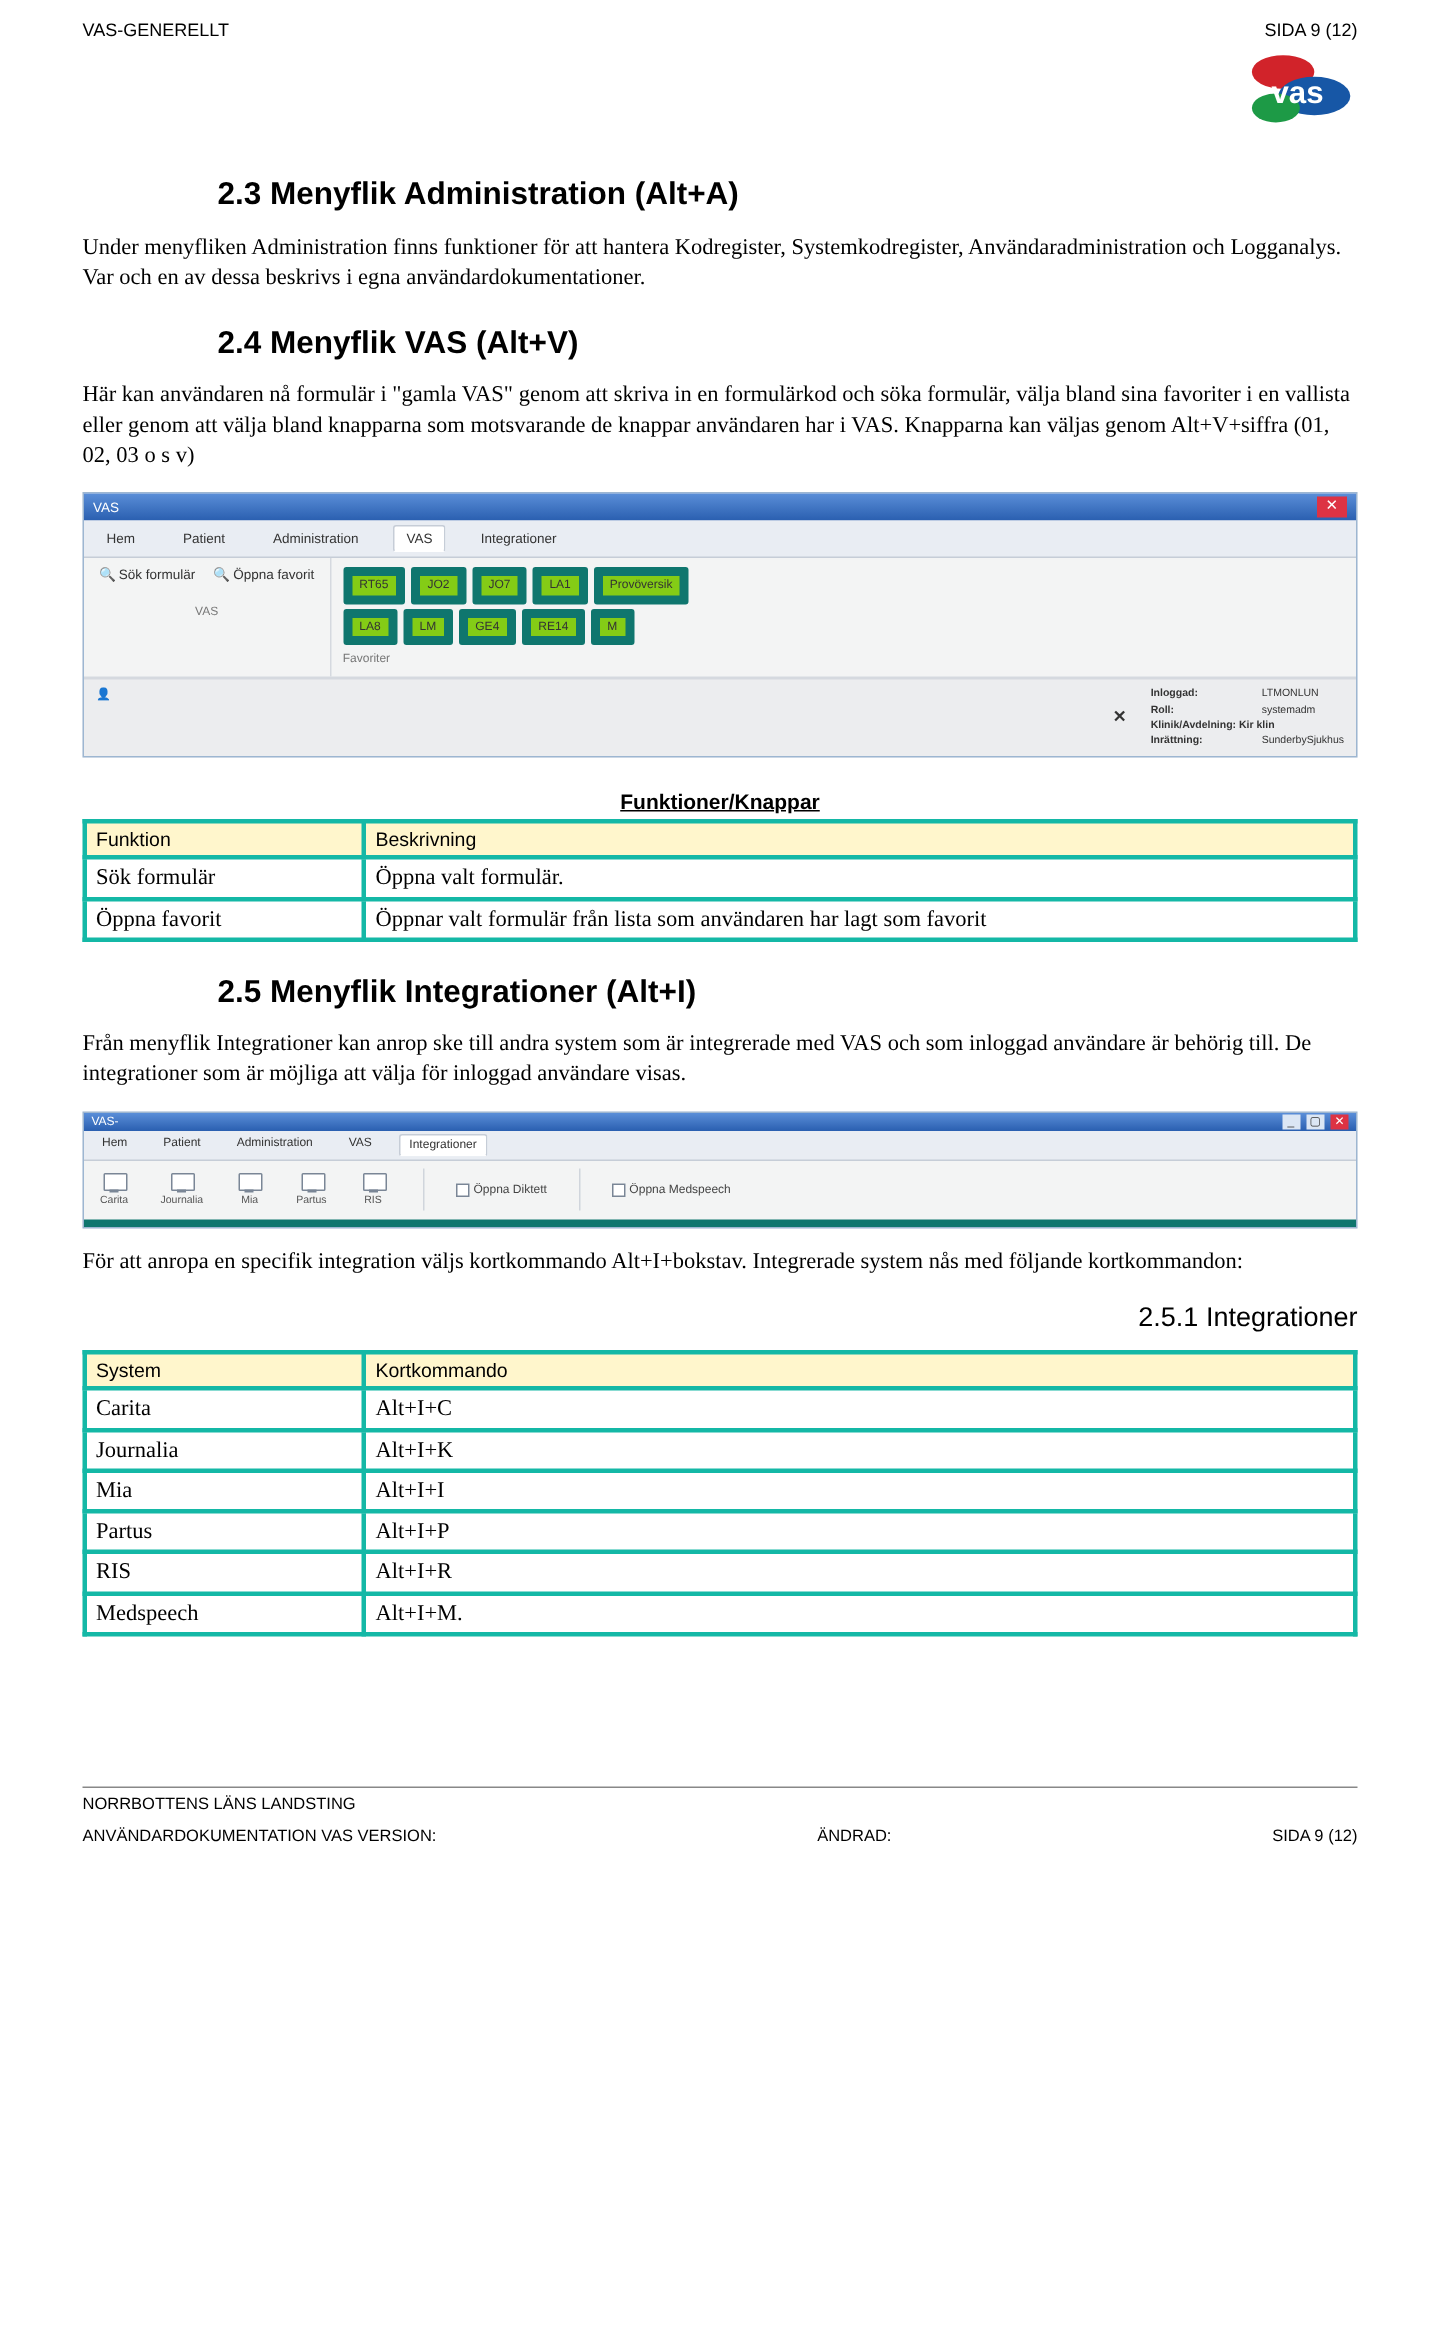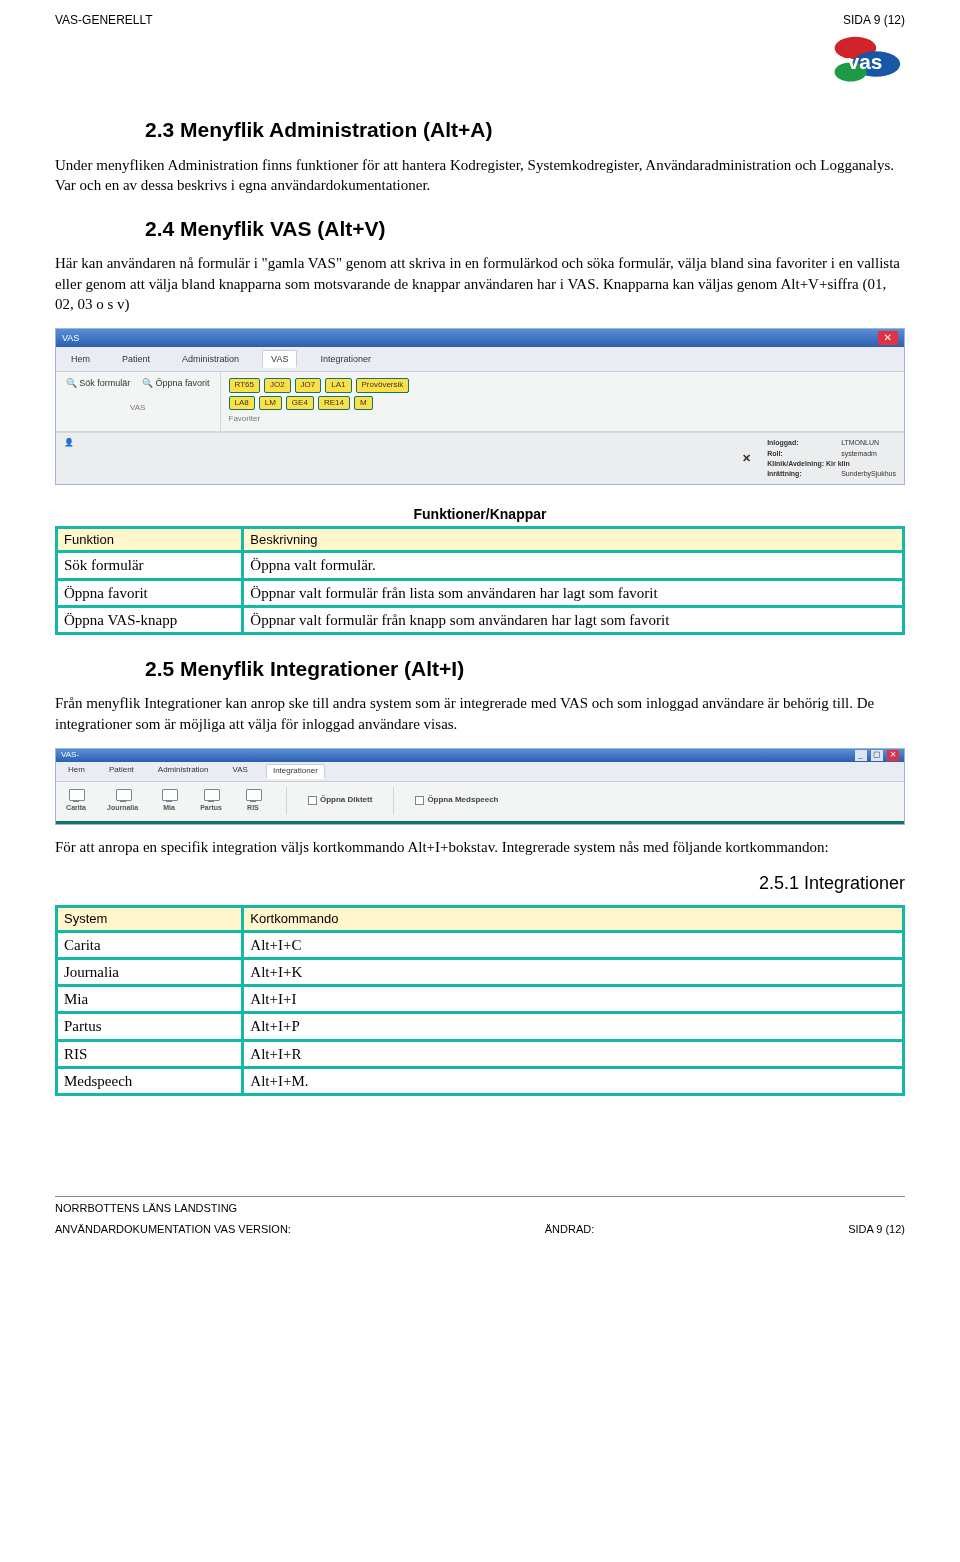--- a/index.html
+++ b/index.html
@@ -50,20 +50,21 @@
   p.body {
     margin-bottom: 14px;
   }
   .table-caption {
     font-family: Arial, Helvetica, sans-serif;
     font-weight: bold;
     font-size: 14px;
     text-align: center;
     margin-top: 12px;
     margin-bottom: 2px;
+    text-decoration: underline;
   }
   table.doc-table {
     border-collapse: collapse;
     width: 100%;
     font-size: 15px;
     margin-bottom: 16px;
   }
   table.doc-table th, table.doc-table td {
     border: 3px solid #14b8a6;
     padding: 2px 6px;
@@ -129,22 +130,22 @@
   .shot1 .tb-left .btnrow { display:flex; gap:12px; }
   .shot1 .tb-left .lbl { color:#777; font-size:8px; margin-top:2px; text-align:center; width:100%;}
   .shot1 .tb-right {
     padding: 6px 8px;
     display: flex;
     flex-direction: column;
     gap: 3px;
   }
   .shot1 .brow { display:flex; gap:4px; }
   .shot1 .mini-btn {
-    border: 1px solid #0f766e;
-    background: #fde047;
+    border: 6px solid #0f766e;
+    background: #84cc16;
     padding: 1px 5px;
     border-radius: 2px;
     font-size: 8px;
   }
   .shot1 .tb-right .lbl { color:#777; font-size:8px; margin-top:1px;}
   .shot1 .s1-status {
     display: flex;
     justify-content: space-between;
     padding: 5px 8px;
     background: #ecedef;
@@ -190,22 +191,21 @@
     background: #fff;
     border: 1px solid #c6cdd7;
     border-bottom-color: #fff;
     border-radius: 2px;
   }
   .shot2 .s2-toolbar {
     display: flex;
     align-items: center;
     padding: 5px 8px 6px 8px;
     gap: 17px;
-    border-bottom: 3px solid #0f766e;
-    font-weight: bold;
+    border-bottom: 5px solid #0f766e;
   }
   .shot2 .integ-item {
     display: flex;
     flex-direction: column;
     align-items: center;
     gap: 1px;
     padding: 0 2px;
     font-size: 7px;
     color: #555;
   }
@@ -334,24 +334,20 @@
   </thead>
   <tbody>
     <tr>
       <td>Sök formulär</td>
       <td>Öppna valt formulär.</td>
     </tr>
     <tr>
       <td>Öppna favorit</td>
       <td>Öppnar valt formulär från lista som användaren har lagt som favorit</td>
     </tr>
-    <tr>
-      <td>Öppna VAS-knapp</td>
-      <td>Öppnar valt formulär från knapp som användaren har lagt som favorit</td>
-    </tr>
   </tbody>
 </table>
 
 <h2 class="sec">2.5 Menyflik Integrationer (Alt+I)</h2>
 <p class="body">Från menyflik Integrationer kan anrop ske till andra system som är integrerade med VAS och som inloggad användare är behörig till. De integrationer som är möjliga att välja för inloggad användare visas.</p>
 
 <div class="shot2">
   <div class="s2-title">
     <span>VAS-</span>
     <span class="win-btns">

